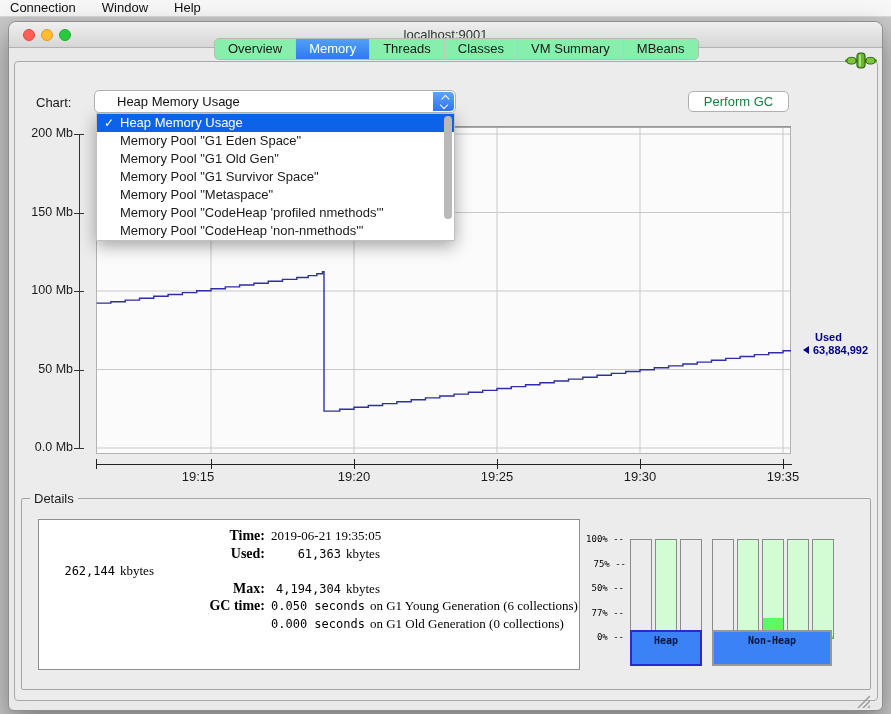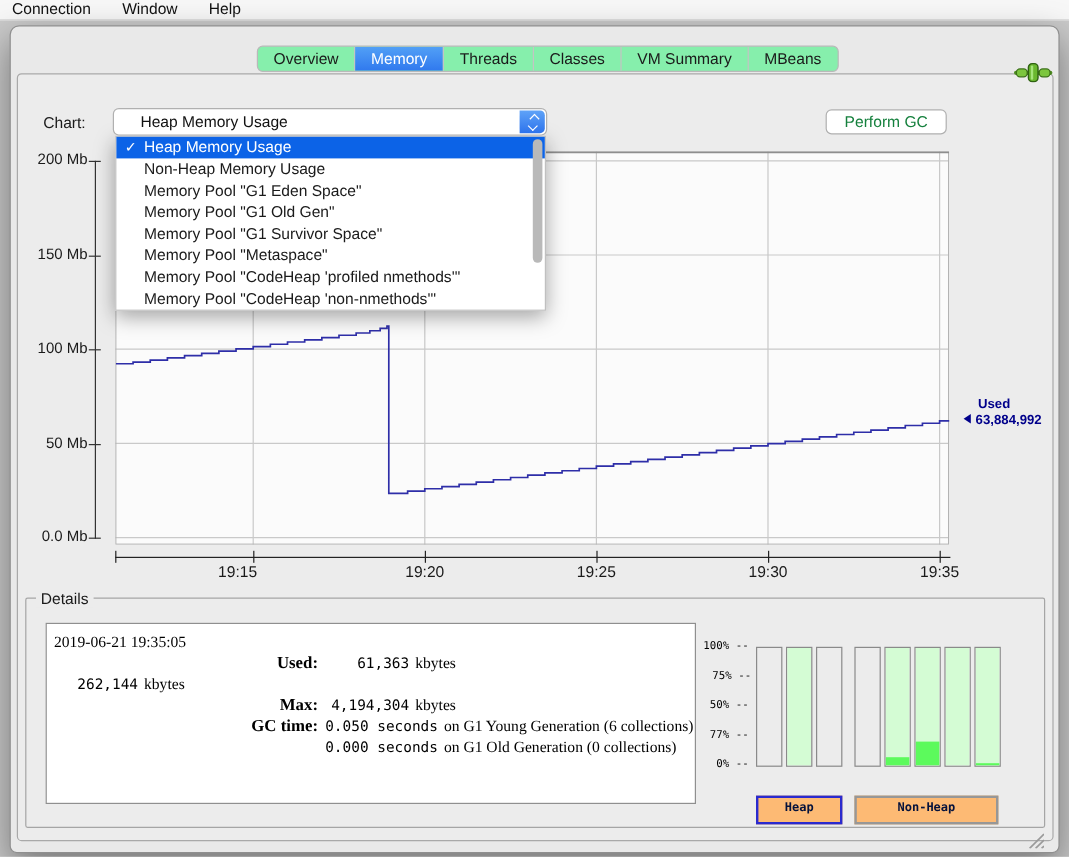--- a/index.html
+++ b/index.html
@@ -92,37 +92,43 @@
   .d-num { font:12px "DejaVu Sans Mono", monospace; }
   .d-num.rt { display:inline-block; width:70px; text-align:right; }
   .d-unit { font:13px "Liberation Serif", serif; margin-left:5px; }
 
   
   .pct-label { position:absolute; width:46px; text-align:right; font:9px "DejaVu Sans Mono", monospace; color:#000; }
   .pool-bar { position:absolute; top:40px; width:22px; height:100px; border:1px solid #8a8a8a;
               background:#ececec; overflow:hidden; }
   .pool-fill-light { position:absolute; left:0; bottom:0; width:100%; background:#d4fcd4; }
   .pool-fill-dark  { position:absolute; left:0; bottom:0; width:100%; background:#5cfa5c; }
-  .pool-btn { position:absolute; top:164px; height:24px; background:#fdba74; text-align:center;
+  .pool-btn { position:absolute; top:131px; height:36px; background:#3b82f6; text-align:center;
               font:bold 10px "DejaVu Sans Mono", monospace; color:#05123c; line-height:17px; }
   .pool-btn.selected { border:2px solid #2a2ace; }
   .pool-btn.normal { border:2px solid #979797; }
 
   .resize-grip { position:absolute; left:845px; top:672px; }
 </style>
 </head>
 <body>
 
 <div class="menubar" id="menubar">
     <div class="menu-item">Connection</div>
     <div class="menu-item">Window</div>
     <div class="menu-item">Help</div>
   </div>
 
 <div class="window">
+  <div class="titlebar">
+    <span class="traffic light-red"></span>
+    <span class="traffic light-yellow"></span>
+    <span class="traffic light-green"></span>
+    <div class="title-text">localhost:9001</div>
+  </div>
 
   <div class="content-panel"></div>
 
   <div class="tabbar" id="tabbar">
       <div class="tab">Overview</div>
       <div class="tab selected">Memory</div>
       <div class="tab">Threads</div>
       <div class="tab">Classes</div>
       <div class="tab">VM Summary</div>
       <div class="tab">MBeans</div>
@@ -171,34 +177,34 @@
   <div id="xaxis"></div>
 
   <div class="annotation">
     <div class="ind">Used</div>
     <div><span class="tri"></span><span>63,884,992</span></div>
   </div>
 
   <div class="dropdown" id="dropdown">
 
   <div class="dd-item selected"><div class="dd-check">✓</div><div style="display: inline;">Heap Memory Usage</div></div>
-      <div class="dd-item"><div class="dd-check"></div><div style="display: inline;">Non-Heap Memory Usage</div></div>
       <div class="dd-item"><div class="dd-check"></div><div style="display: inline;">Memory Pool "G1 Eden Space"</div></div>
       <div class="dd-item"><div class="dd-check"></div><div style="display: inline;">Memory Pool "G1 Old Gen"</div></div>
       <div class="dd-item"><div class="dd-check"></div><div style="display: inline;">Memory Pool "G1 Survivor Space"</div></div>
       <div class="dd-item"><div class="dd-check"></div><div style="display: inline;">Memory Pool "Metaspace"</div></div>
       <div class="dd-item"><div class="dd-check"></div><div style="display: inline;">Memory Pool "CodeHeap 'profiled nmethods'"</div></div>
       <div class="dd-item"><div class="dd-check"></div><div style="display: inline;">Memory Pool "CodeHeap 'non-nmethods'"</div></div>
       <div class="dd-scroll"></div>
     </div>
 
   <div class="details-box">
     <div class="details-legend">Details</div>
     <div class="details-inner" id="details-rows">
         <div class="d-row">
+          <div class="d-label">Time:</div>
           <div class="d-val"><div class="d-plain" style="display: inline;">2019-06-21 19:35:05</div></div>
         </div>
         <div class="d-row">
           <div class="d-label">Used:</div>
           <div class="d-val"><div class="d-num rt" style="display: inline-block;">61,363</div><div class="d-unit" style="display: inline;">kbytes</div></div>
         </div>
         <div class="d-row">
           <div class="d-val"><div class="d-num rt" style="display: inline-block;">262,144</div><div class="d-unit" style="display: inline;">kbytes</div></div>
         </div>
         <div class="d-row">

